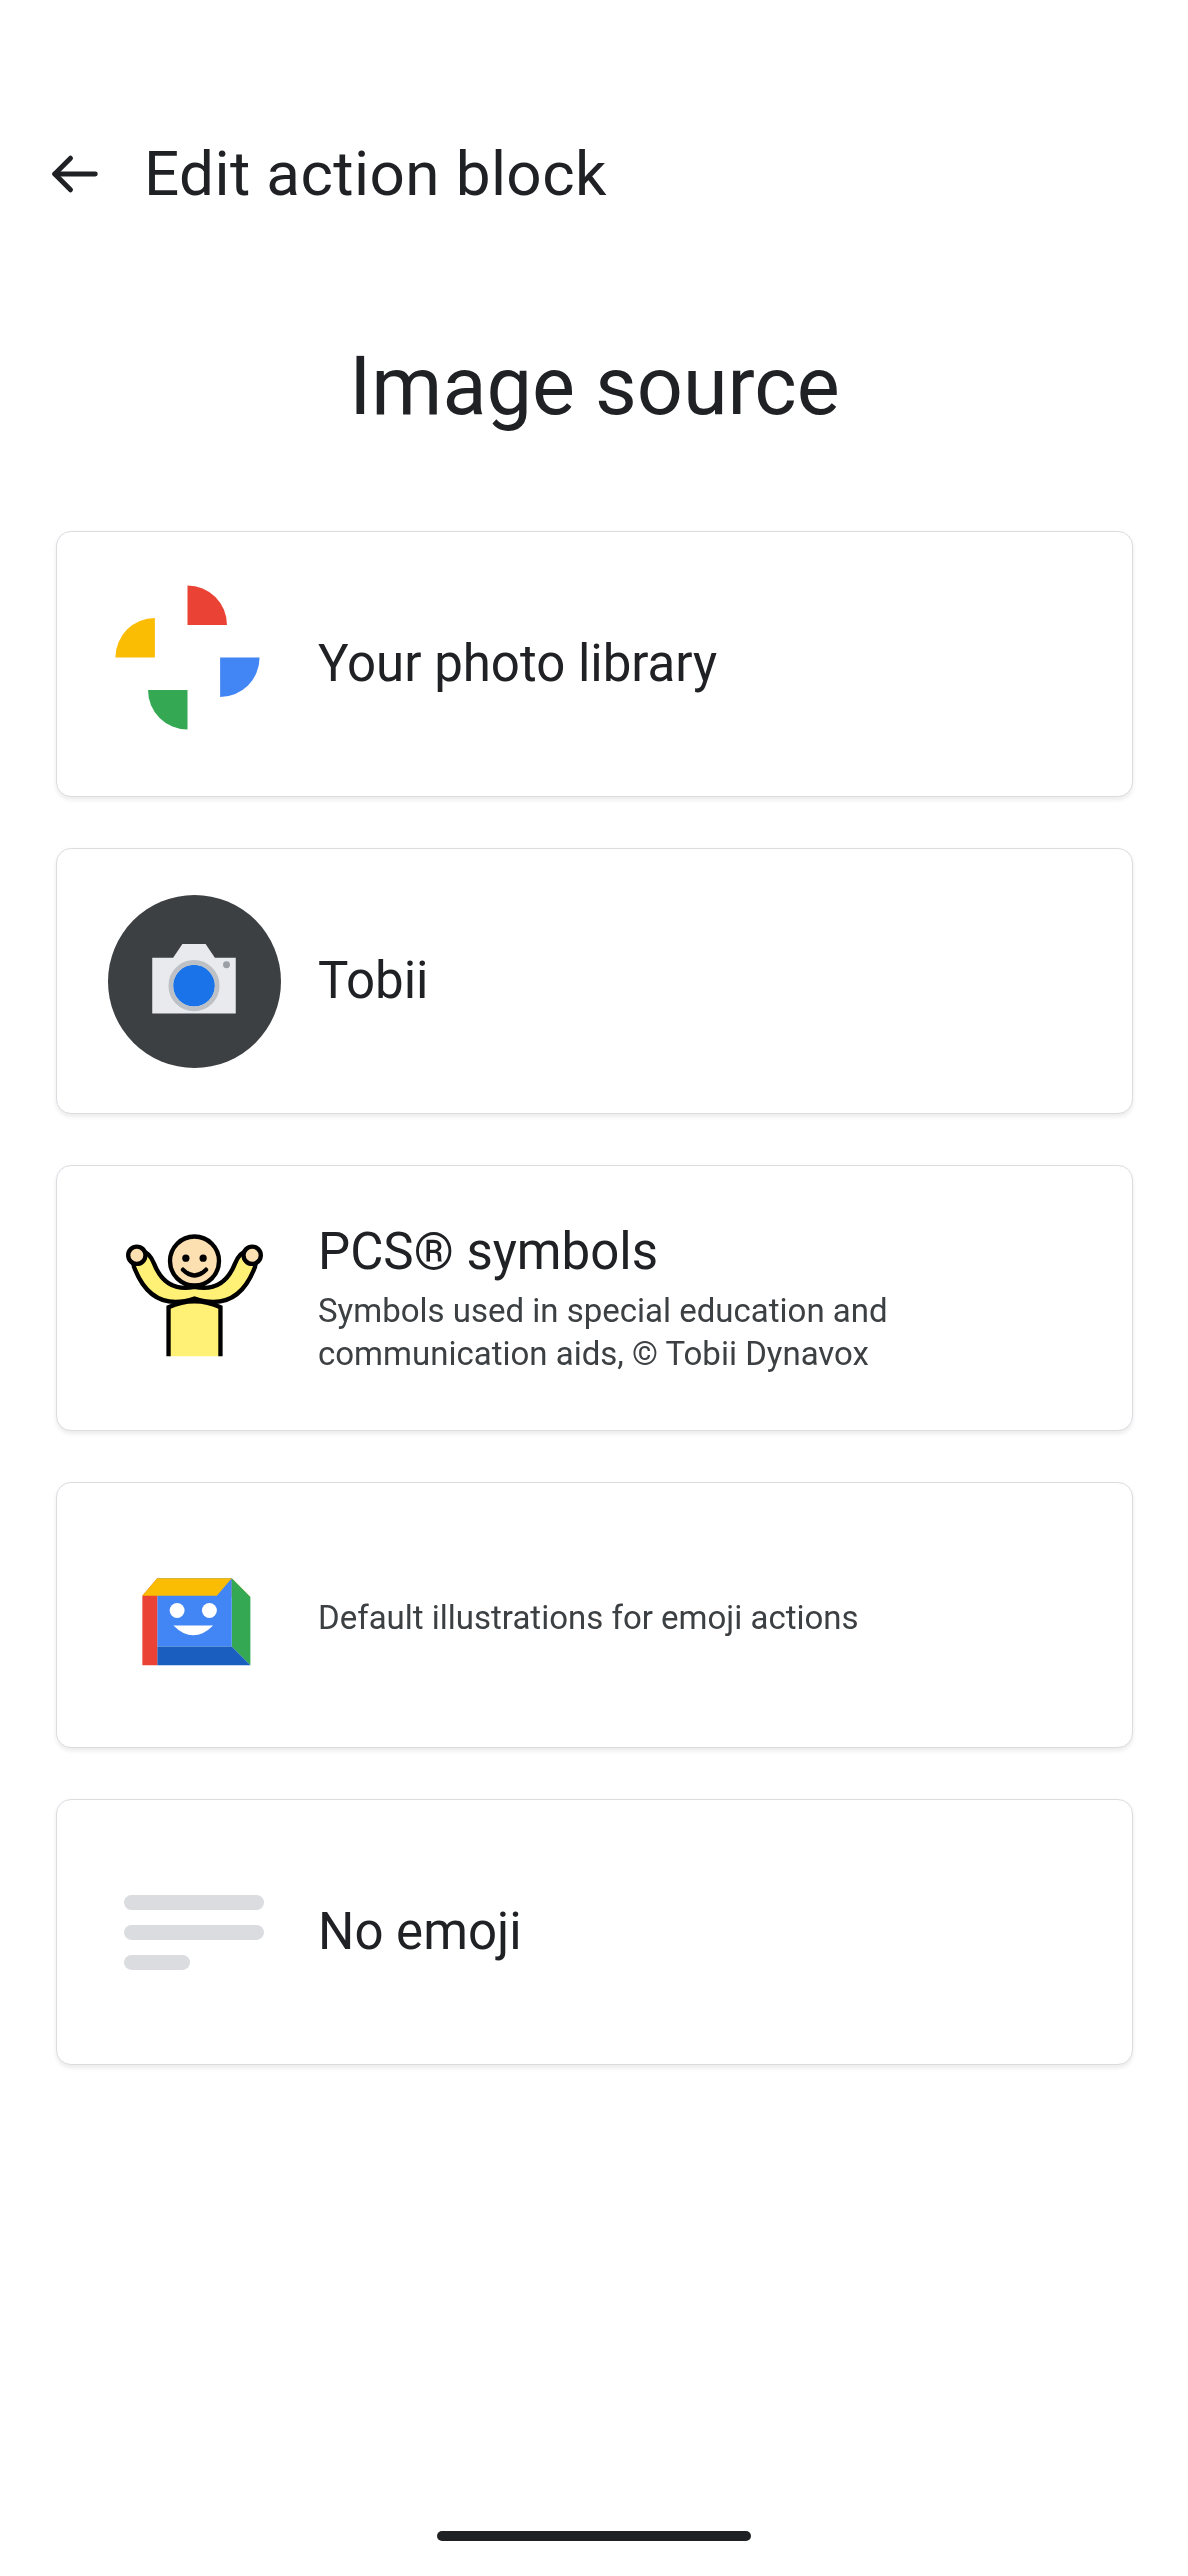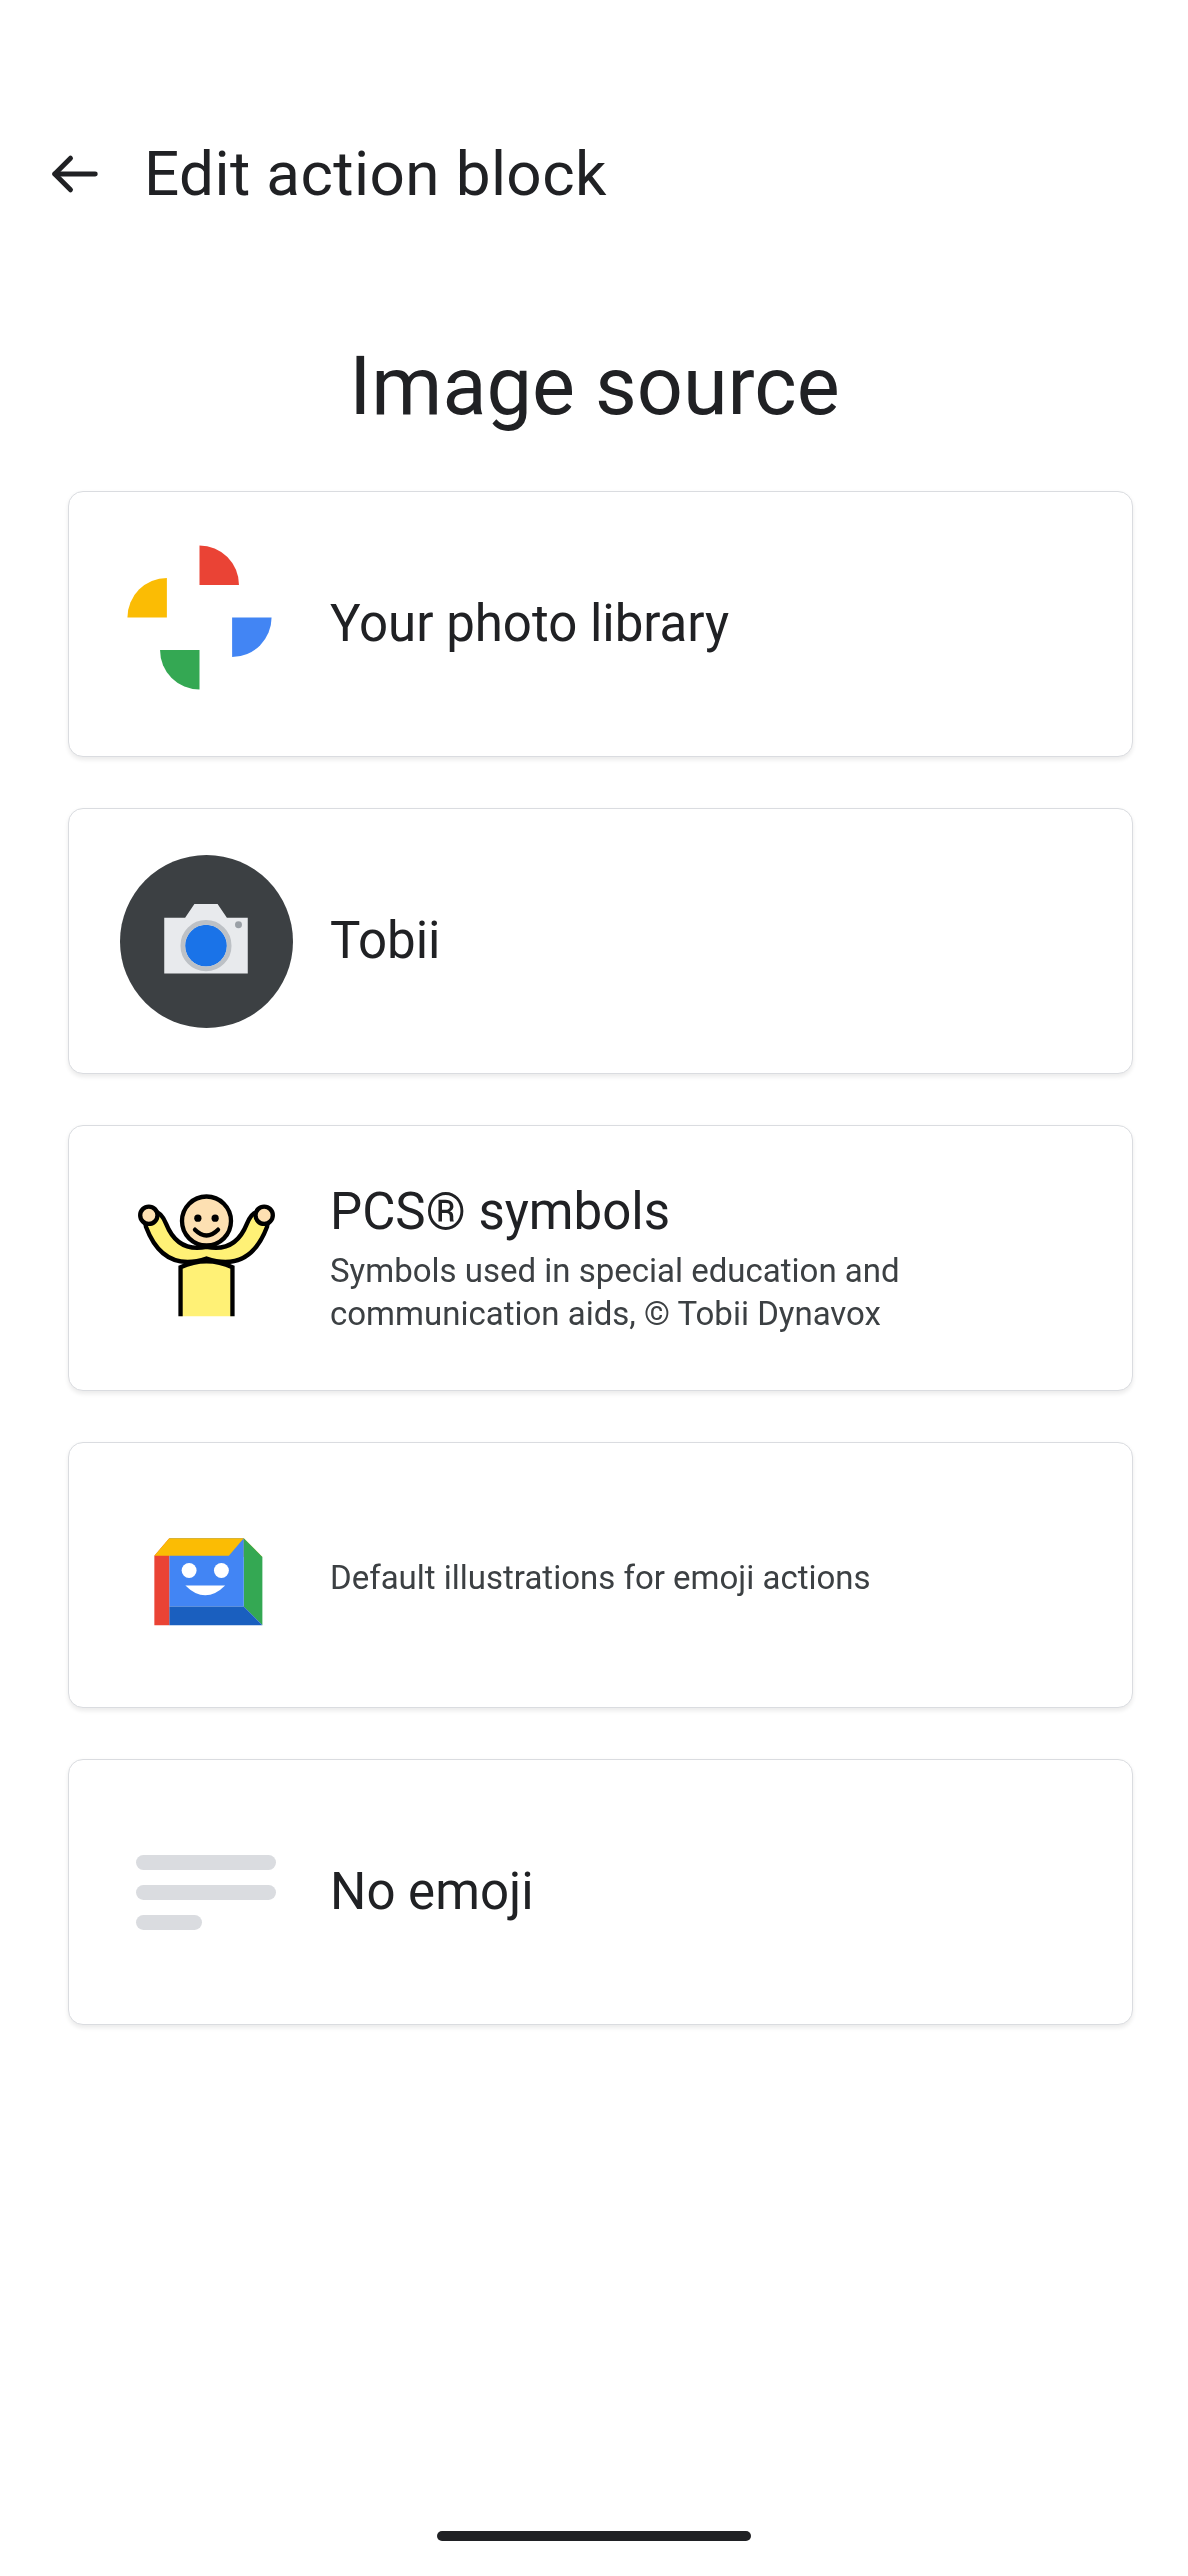--- a/index.html
+++ b/index.html
@@ -33,28 +33,27 @@
     font-weight: 400;
     color: #202124;
     letter-spacing: 0.4px;
   }
   .section-title {
     text-align: center;
     font-size: 81px;
     font-weight: 400;
     color: #202124;
     margin-top: 91px;
-    margin-bottom: 57px;
+    margin-bottom: 97px;
   }
   .cards {
     padding: 0 56px;
     display: flex;
     flex-direction: column;
     gap: 51px;
-    margin-left: 12px;
   }
   .card {
     display: flex;
     align-items: center;
     border: 1.7px solid #dadce0;
     border-radius: 15px;
     padding: 41px 46px;
     background: #fff;
     cursor: pointer;
     box-shadow: 0 2.5px 4.1px rgba(0,0,0,0.08);

